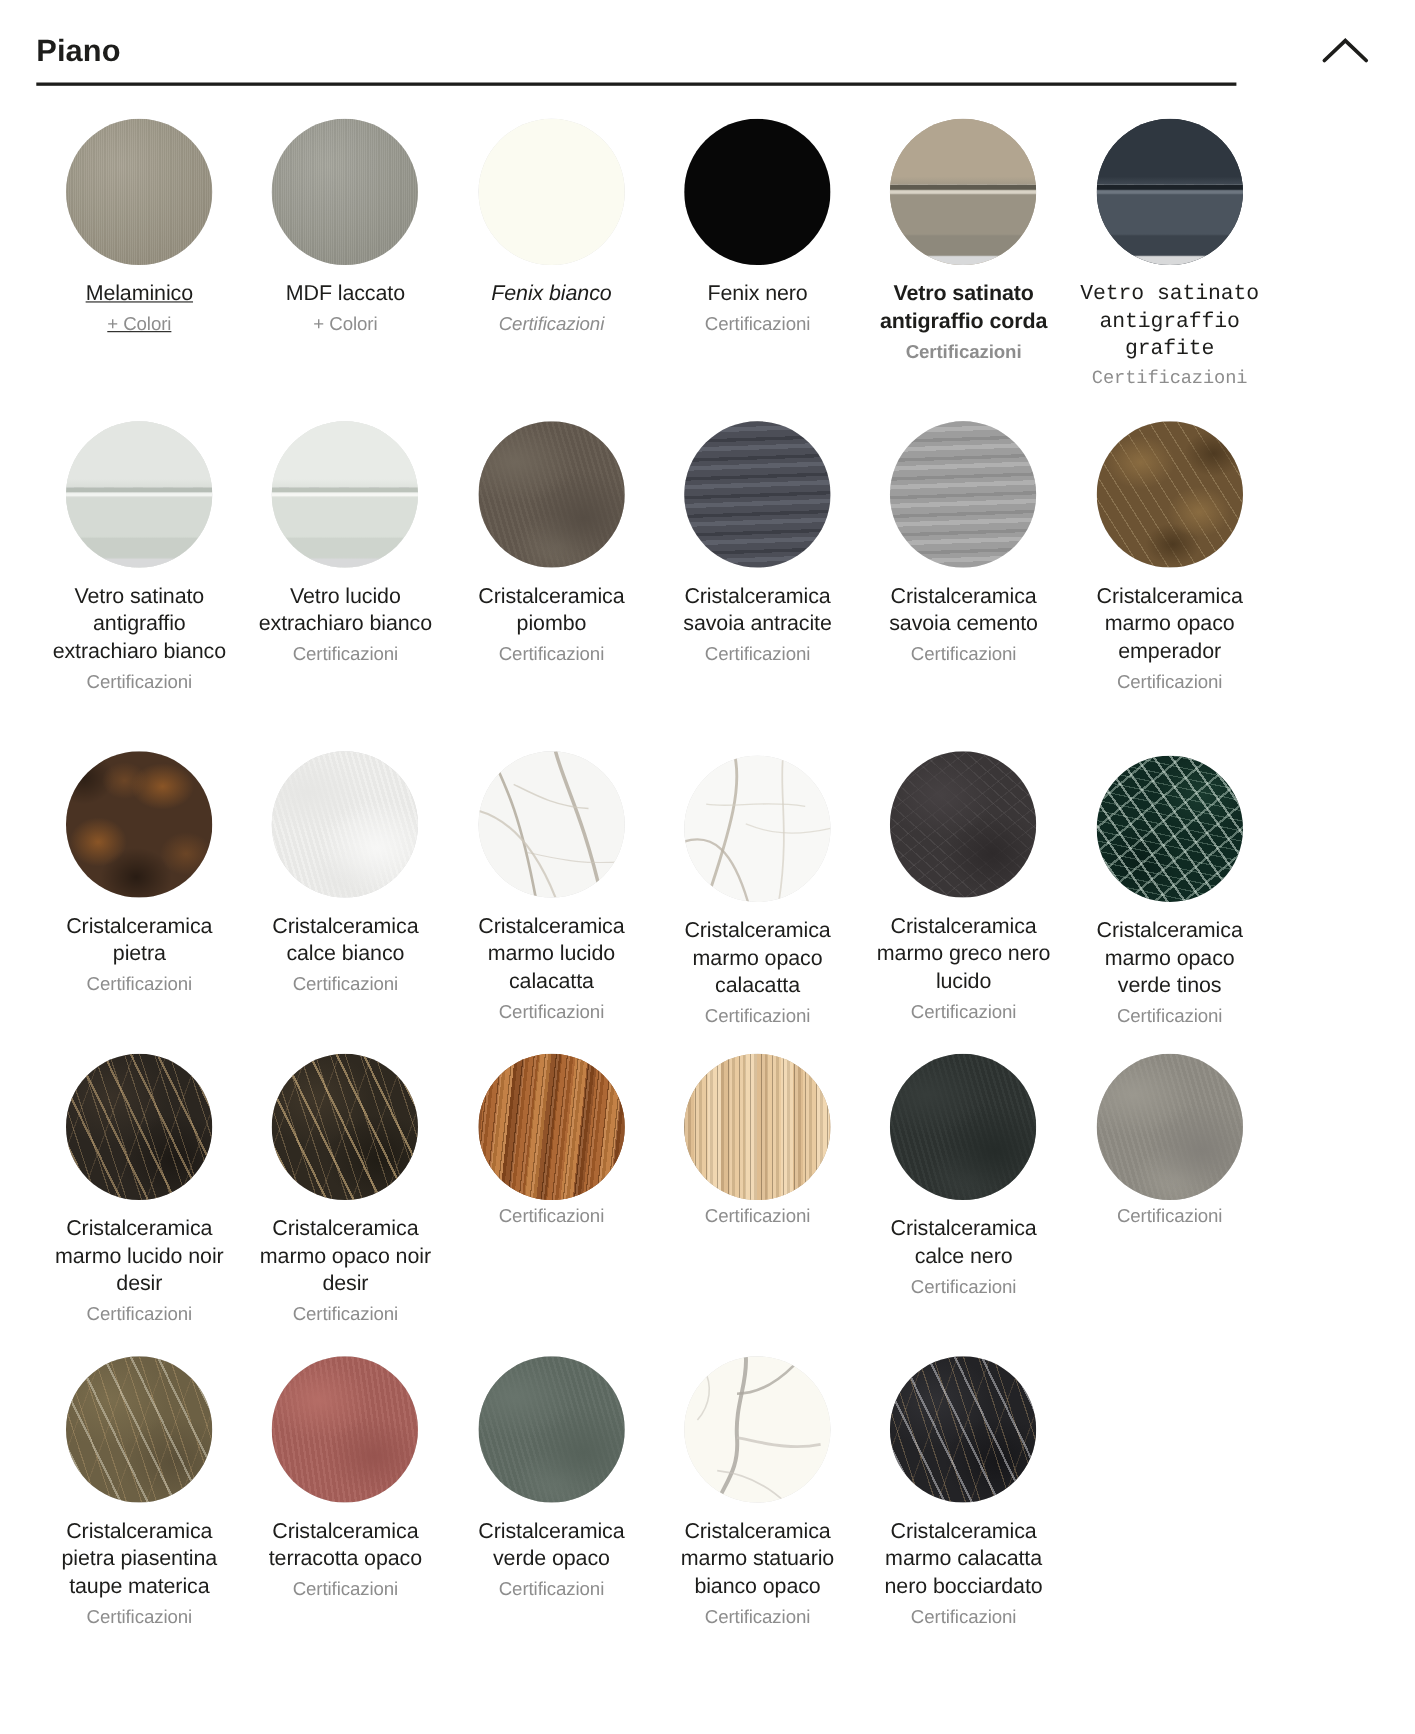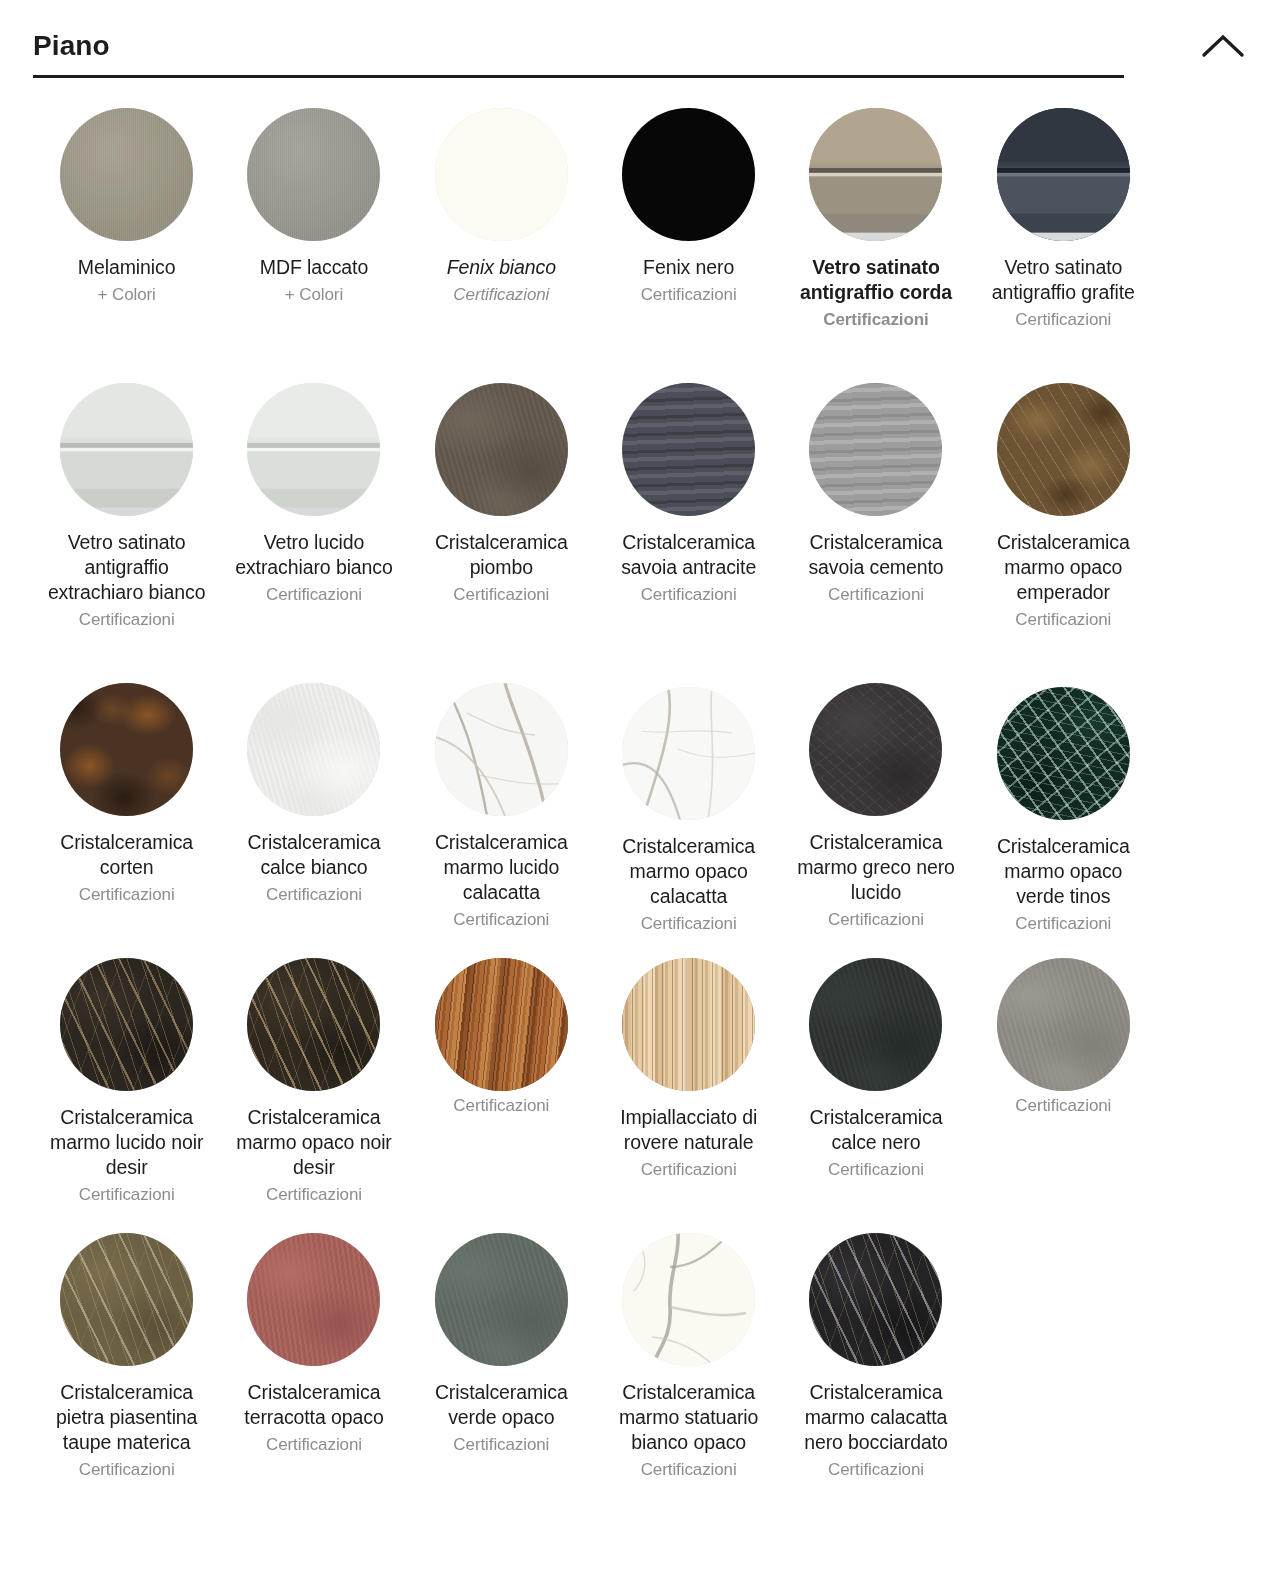--- a/index.html
+++ b/index.html
@@ -245,21 +245,21 @@
         <svg width="44" height="26" viewBox="0 0 44 26" fill="none" aria-hidden="true">
           <path d="M3 22 L22 4 L41 22" stroke="#1d1d1b" stroke-width="3.4" stroke-linecap="round" stroke-linejoin="miter"></path>
         </svg>
       </span>
     </button>
   </div>
 
   <div class="divider"></div>
 
   <div class="swatch-grid">
-      <div class="swatch-cell" style="min-height: 275px; justify-content: flex-start;">
+      <div class="swatch-cell" style="min-height: 275px; justify-content: flex-start; text-decoration: underline;">
         <div class="swatch-disc">
           <div class="tex tx-plain" style="--c1: #9e9887; --c2: #8e8878; --c3: #aaa492;"></div>
         </div>
         <div class="swatch-label">Melaminico</div>
         <div class="swatch-sub">+ Colori</div>
       </div>
       <div class="swatch-cell" style="min-height: 275px; justify-content: flex-start;">
         <div class="swatch-disc">
           <div class="tex tx-plain" style="--c1: #9b9b91; --c2: #8c8c82; --c3: #a8a89e;"></div>
         </div>
@@ -280,21 +280,21 @@
         <div class="swatch-label">Fenix nero</div>
         <div class="swatch-sub">Certificazioni</div>
       </div>
       <div class="swatch-cell" style="min-height: 275px; justify-content: flex-start; font-weight: bold;">
         <div class="swatch-disc">
           <div class="tex tx-glass" style="--c1: #b2a590; --c2: #9a9384; --c3: #d9d3c6; --c4: #8e897c; --cband: #5f5b50;"></div>
         </div>
         <div class="swatch-label">Vetro satinato antigraffio corda</div>
         <div class="swatch-sub">Certificazioni</div>
       </div>
-      <div class="swatch-cell" style="min-height: 275px; justify-content: flex-start;">
+      <div class="swatch-cell" style="min-height: 275px; justify-content: flex-start; font-family: Liberation Mono, monospace;">
         <div class="swatch-disc">
           <div class="tex tx-glass" style="--c1: #2f3740; --c2: #4b545e; --c3: #6d7680; --c4: #3b434c; --cband: #1c2228;"></div>
         </div>
         <div class="swatch-label">Vetro satinato antigraffio grafite</div>
         <div class="swatch-sub">Certificazioni</div>
       </div>
       <div class="swatch-cell" style="min-height: 300px; justify-content: flex-start;">
         <div class="swatch-disc">
           <div class="tex tx-glass" style="--c1: #e3e6e2; --c2: #d5dad4; --c3: #f2f4f1; --c4: #c9cfc8; --cband: #b6bdb6;"></div>
         </div>
@@ -333,21 +333,21 @@
         <div class="swatch-disc">
           <div class="tex tx-emperador" style="--c1: #6c5333; --c2: #8a6c41; --c3: #4e3a21;"></div>
         </div>
         <div class="swatch-label">Cristalceramica marmo opaco emperador</div>
         <div class="swatch-sub">Certificazioni</div>
       </div>
       <div class="swatch-cell" style="min-height: 275px; justify-content: flex-start;">
         <div class="swatch-disc">
           <div class="tex tx-corten" style="--c1: #4a3323; --c2: #8a5526; --c3: #6b4526;"></div>
         </div>
-        <div class="swatch-label">Cristalceramica corten</div>
+        <div class="swatch-label">Cristalceramica pietra</div>
         <div class="swatch-sub">Certificazioni</div>
       </div>
       <div class="swatch-cell" style="min-height: 275px; justify-content: flex-start;">
         <div class="swatch-disc">
           <div class="tex tx-matte" style="--c1: #efefed; --c2: #e6e6e4; --c3: #f7f7f6;"></div>
         </div>
         <div class="swatch-label">Cristalceramica calce bianco</div>
         <div class="swatch-sub">Certificazioni</div>
       </div>
       <div class="swatch-cell" style="min-height: 275px; justify-content: flex-start;">
@@ -411,21 +411,20 @@
       <div class="swatch-cell" style="min-height: 275px; justify-content: flex-start;">
         <div class="swatch-disc">
           <div class="tex tx-wood" style="--c1: #a9602a; --c2: #8a4a1e; --c3: #c07a3c; --ang: 96deg;"></div>
         </div>
         <div class="swatch-sub">Certificazioni</div>
       </div>
       <div class="swatch-cell" style="min-height: 275px; justify-content: flex-start;">
         <div class="swatch-disc">
           <div class="tex tx-wood" style="--c1: #e8c89b; --c2: #dcb98b; --c3: #f0d5ad; --ang: 90deg;"></div>
         </div>
-        <div class="swatch-label">Impiallacciato di rovere naturale</div>
         <div class="swatch-sub">Certificazioni</div>
       </div>
       <div class="swatch-cell" style="min-height: 275px; justify-content: flex-start;">
         <div class="swatch-disc">
           <div class="tex tx-matte" style="--c1: #2d3331; --c2: #363c3a; --c3: #252b29;"></div>
         </div>
         <div class="swatch-label">Cristalceramica calce nero</div>
         <div class="swatch-sub">Certificazioni</div>
       </div>
       <div class="swatch-cell" style="min-height: 275px; justify-content: flex-start;">

